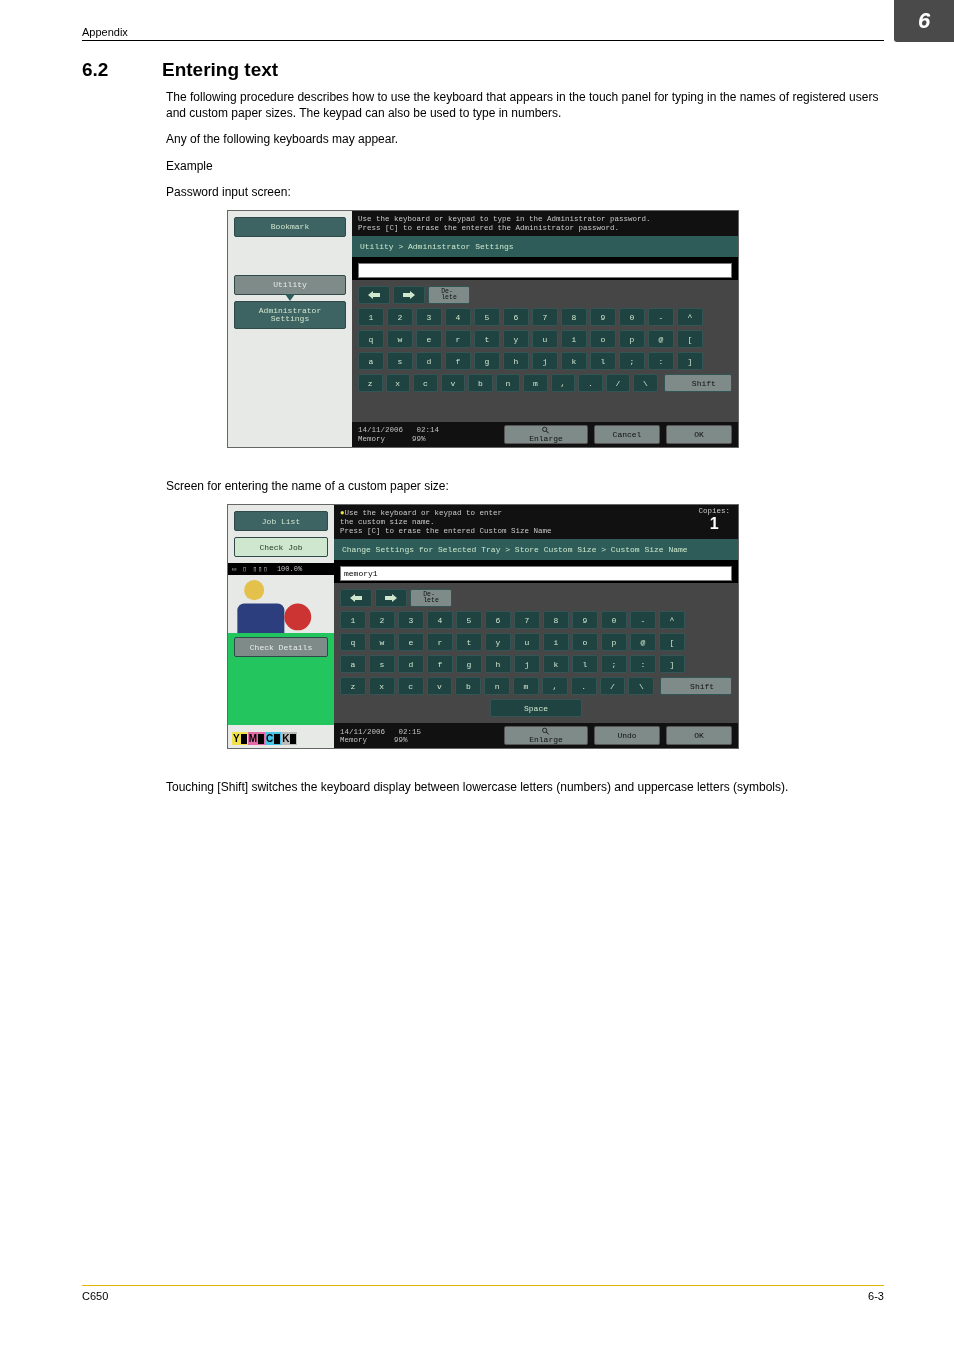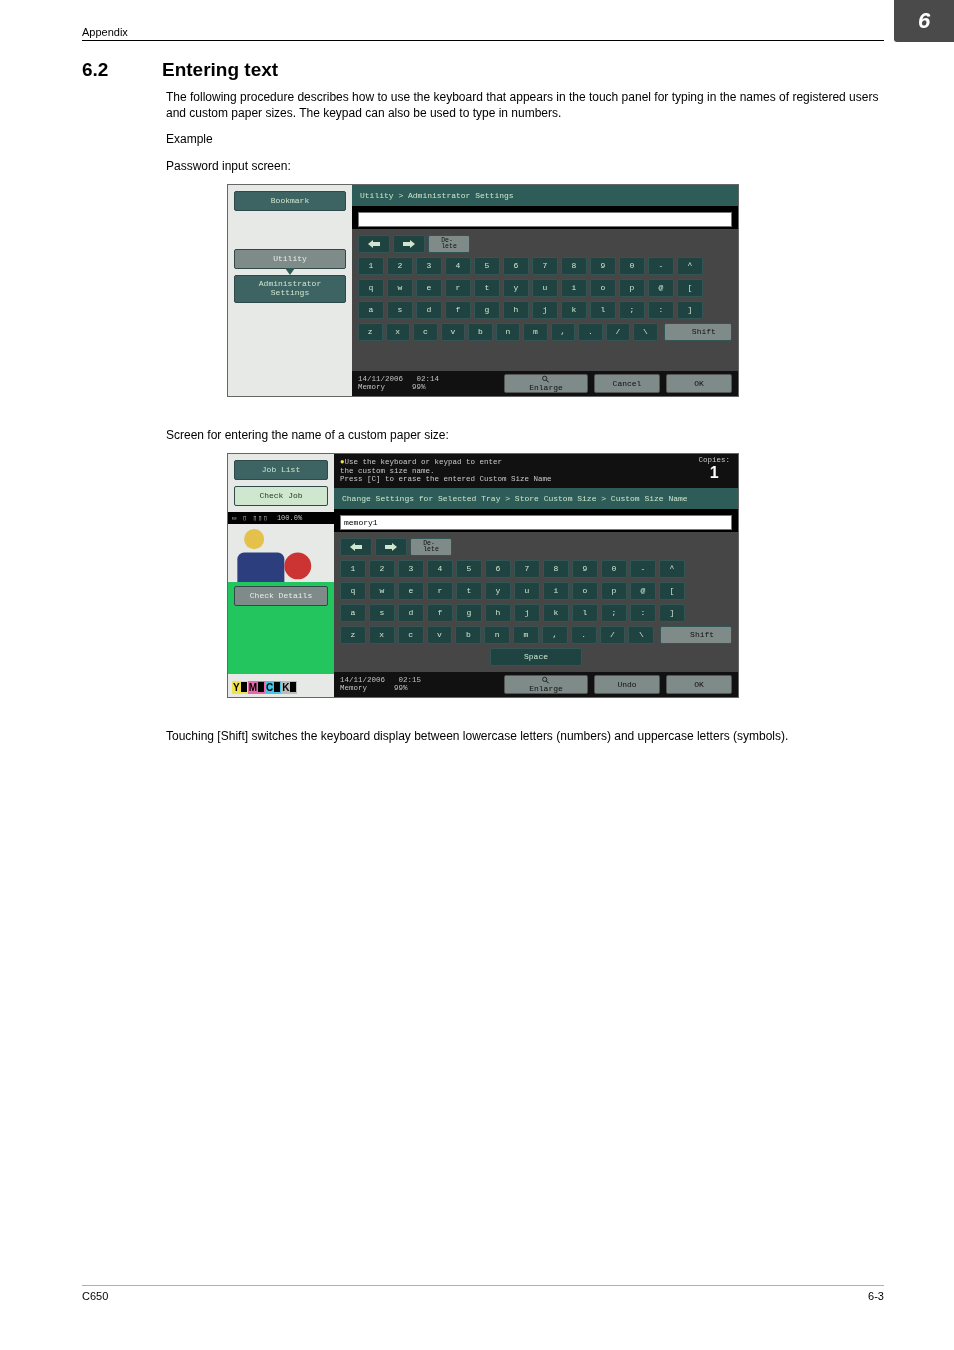--- a/index.html
+++ b/index.html
@@ -249,37 +249,42 @@
 
   <div class="tab-6">6</div>
   <div class="header-row">Appendix</div>
 
   <h1 class="section-head">
     <span class="num">6.2</span>
     <span>Entering text</span>
   </h1>
 
   <p class="body-text">The following procedure describes how to use the keyboard that appears in the touch panel for typing in the names of registered users and custom paper sizes. The keypad can also be used to type in numbers.</p>
+  <p class="body-text">Any of the following keyboards may appear.</p>
   <p class="body-text">Example</p>
   <p class="body-text">Password input screen:</p>
 
   <div class="screenshot-wrap">
     <div class="shot">
       <div class="shot-left">
         <div class="tab-btn">Bookmark</div>
         <div style="height:26px"></div>
         <div class="tab-btn grey" style="position:relative">
           <span>Utility</span>
           <span style="position:absolute;bottom:-7px;left:50%;transform:translateX(-50%);width:0;height:0;border-left:5px solid transparent;border-right:5px solid transparent;border-top:7px solid #2e5c58"></span>
         </div>
         <div class="tab-btn" style="height:26px;white-space:pre-line;line-height:1.05">Administrator
 Settings</div>
         <div class="spacer"></div>
       </div>
       <div class="shot-right">
+        <div class="hint-bar">
+          <div>Use the keyboard or keypad to type in the Administrator password.</div>
+          <div>Press [C] to erase the entered the Administrator password.</div>
+        </div>
         <div class="breadcrumb-bar">Utility &gt; Administrator Settings</div>
         <div class="input-bar">
           <input type="text" value="" style="">
         </div>
         <div class="kb-area">
           <div class="kb-ctrl-row">
             <div class="kb-ctrl arrow">
               <svg viewBox="0 0 12 8">
                   <polygon points="0,4 5,0 5,2 12,2 12,6 5,6 5,8" fill="#cfe6cf"></polygon>
                 </svg>

